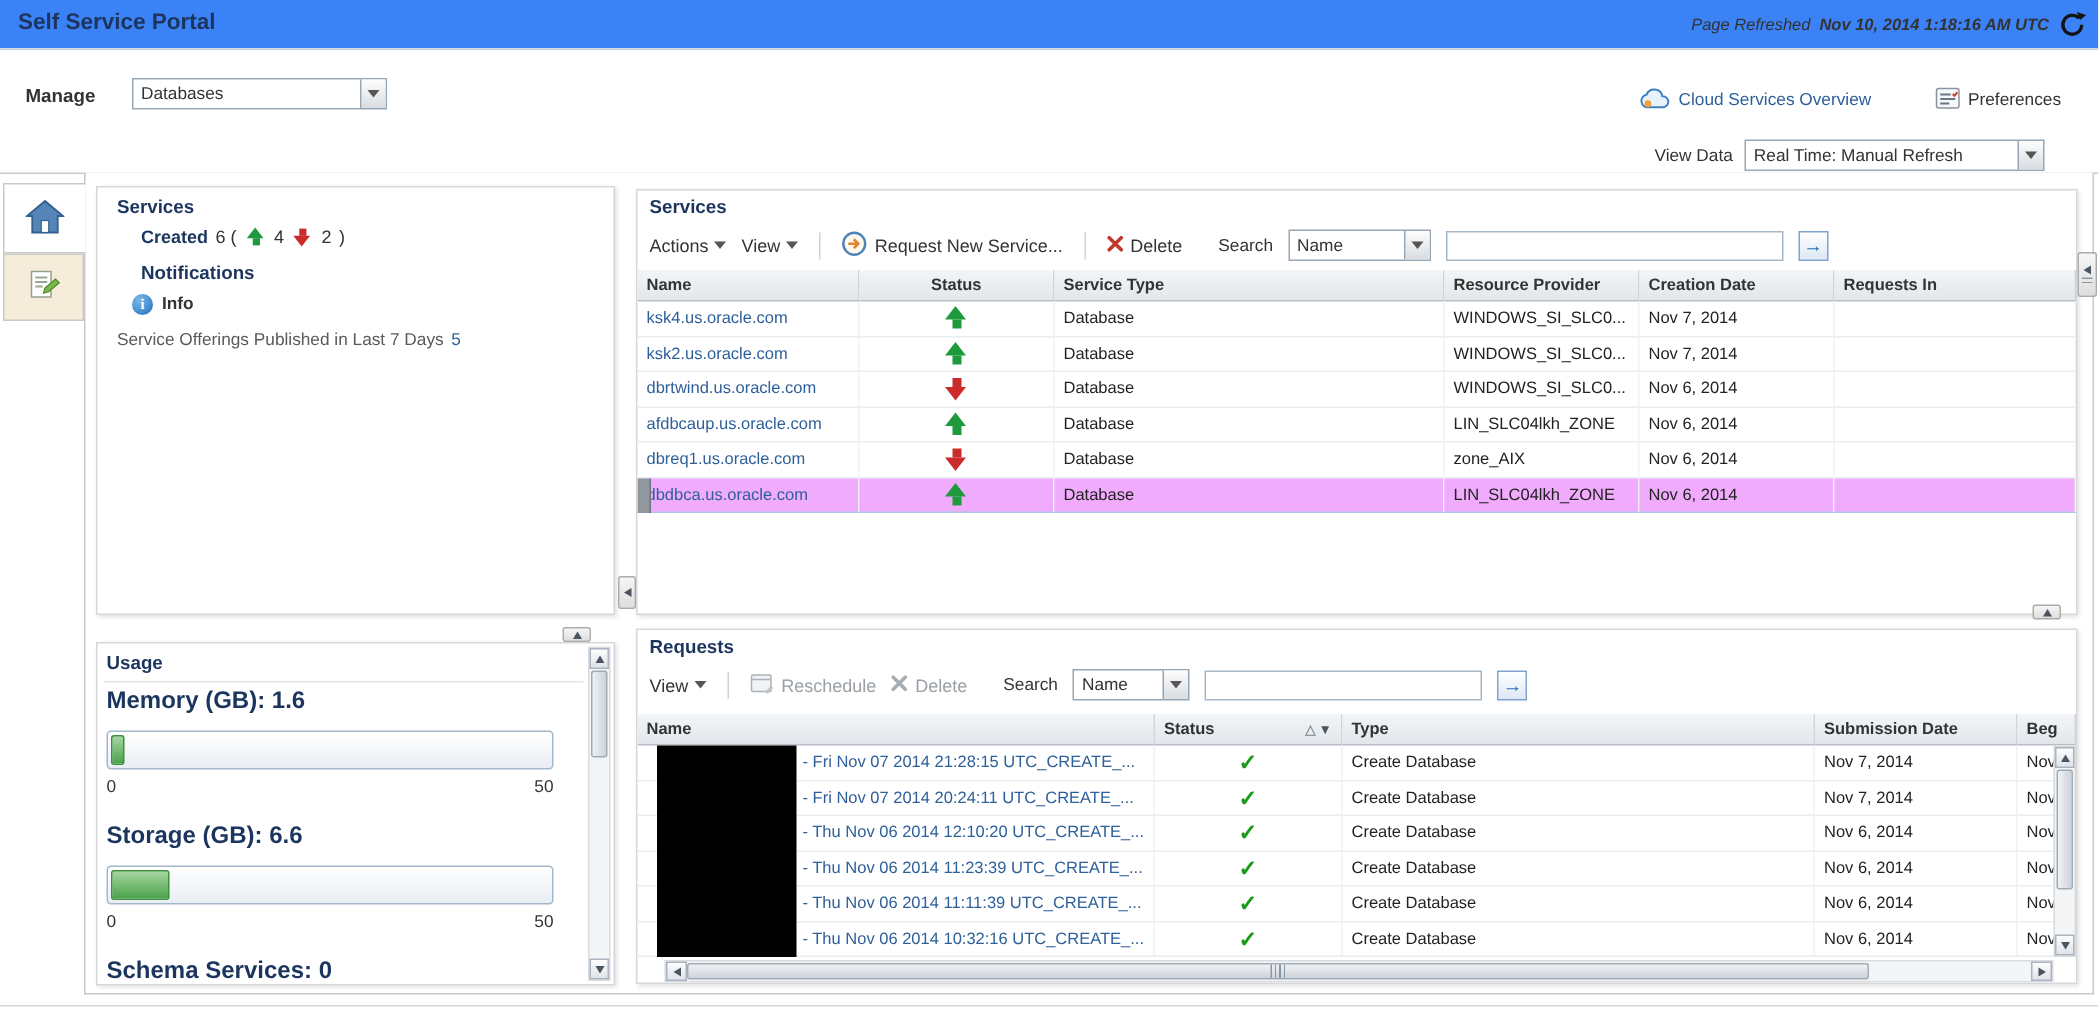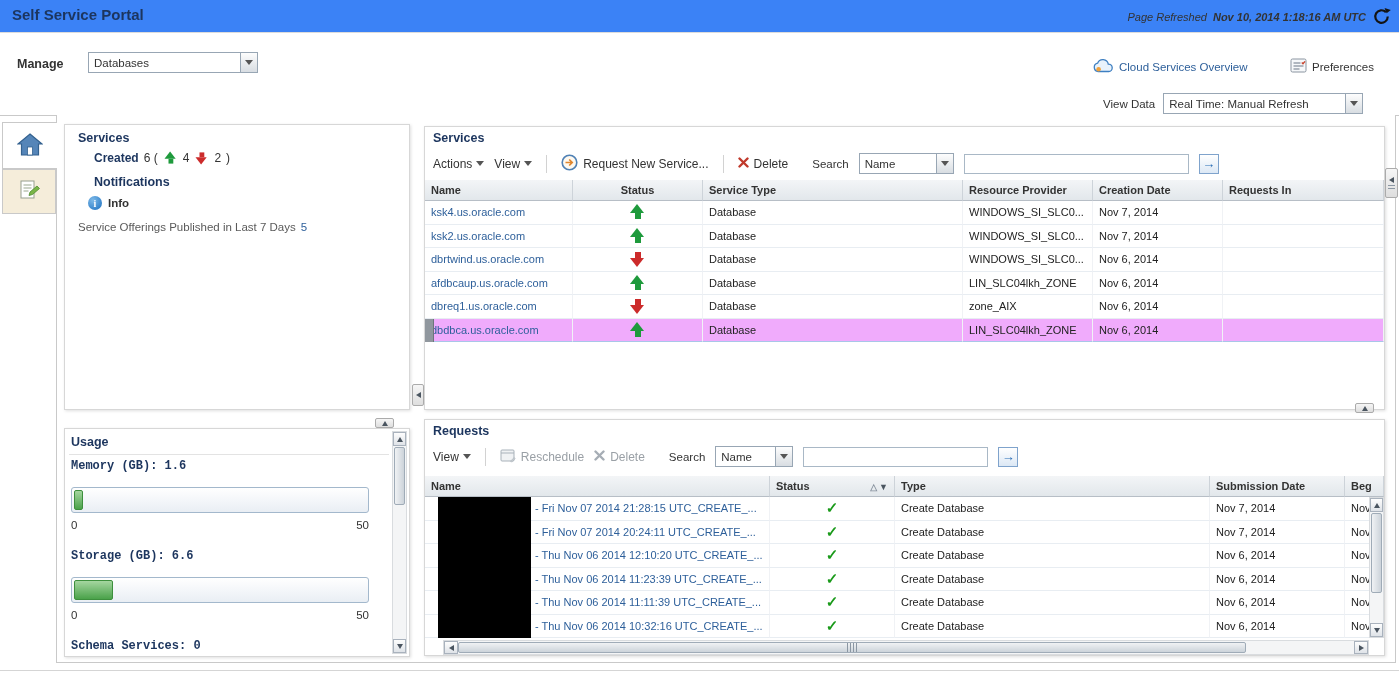--- a/index.html
+++ b/index.html
@@ -53,21 +53,21 @@
   .sum-notif-title { position:absolute; left:13px; top:50px;padding-left:16px; }
   .info-line { position:absolute; left:23px; top:71px; display:flex; align-items:center; gap:6px; }
   .info-word { font-weight:bold; font-size:11.5px; }
   .offerings { position:absolute; left:13px; top:96px; font-size:11.5px; color:#5a5a5a; display:flex; gap:5px; }
 
   .info-ic { width:14px; height:14px; border-radius:50%; background:radial-gradient(circle at 35% 30%, #7db9e8, #1a6fc0); color:#fff; font-weight:bold; font-size:10px; display:inline-flex; align-items:center; justify-content:center; font-family:"Liberation Serif",serif; }
 
   
   .usage-title { position:absolute; left:6px; top:6px; }
   .usage-hr { position:absolute; left:4px; top:25px; width:320px; border-top:1px solid #e3e3e3; }
-  .u-label { position:absolute; left:6px; font-weight:bold; color:#1c355e; font-size:12px;font-family:Liberation Mono, monospace; }
+  .u-label { position:absolute; left:6px; font-weight:bold; color:#1c355e; font-size:16px; }
   .gauge { position:absolute; left:6px; width:298px; height:26px; border:1px solid #a3b8cc; border-radius:3px; background:linear-gradient(#ffffff,#e9eef4); overflow:hidden; }
   .gauge-fill { position:absolute; left:2px; top:2px; bottom:2px; background:linear-gradient(#a5d6a0,#4aa24a); border:1px solid #3d8f3d; border-radius:2px; }
   .gauge-scale { position:absolute; left:6px; width:298px; display:flex; justify-content:space-between; font-size:11.5px; color:#333; }
 
   
   .arrow { position:relative; width:15px; height:16px; display:inline-block; }
   .arrow.up   { color:#1e9a3c; }
   .arrow.down { color:#cc2b2b; }
   .arrow.up::before { content:""; position:absolute; left:0; top:0; border-left:7.5px solid transparent; border-right:7.5px solid transparent; border-bottom:9px solid currentColor; }
   .arrow.up::after  { content:""; position:absolute; left:4.5px; top:9px; width:6px; height:6px; background:currentColor; }

